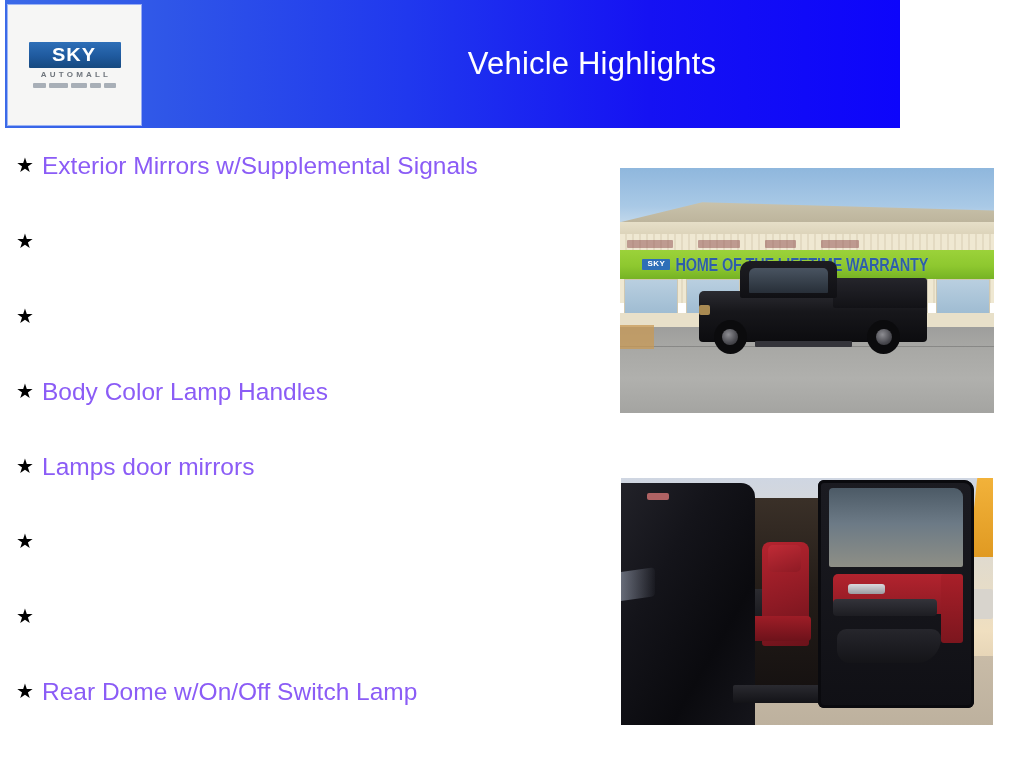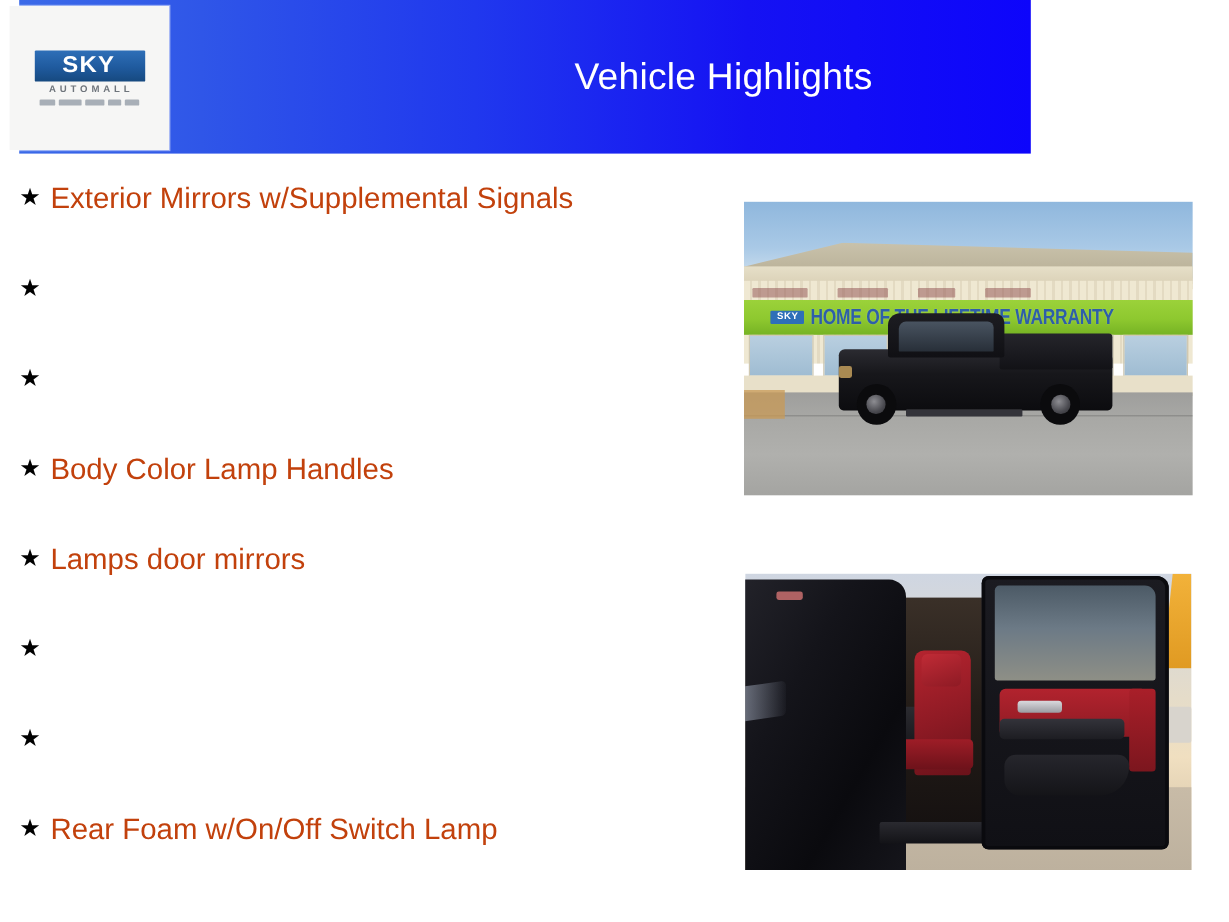--- a/index.html
+++ b/index.html
@@ -15,26 +15,25 @@
   #slide {
     position: relative;
     width: 1024px;
     height: 768px;
     background: #ffffff;
   }
 
   
   .header-bar {
     position: absolute;
-    left: 16px;
+    left: 5px;
     top: 0;
-    width: 825px;
+    width: 895px;
     height: 128px;
     background: linear-gradient(90deg, #3b6ae8 0%, #2f56e8 18%, #2038ee 45%, #1512f3 72%, #0d05fb 100%);
-    padding-left: 18px;
   }
 
   .header-title {
     position: absolute;
     left: 160px;
     top: 0;
     width: 854px;
     height: 128px;
     display: flex;
     align-items: center;
@@ -138,21 +137,21 @@
     width: 26px;
     color: #000000;
     font-size: 20px;
     line-height: 35px;
     text-align: left;
     padding-left: 2px;
   }
 
   .bullet-text {
     flex: 1 1 auto;
-    color: #c2410c;
+    color: #8b5cf6;
     font-size: 24.5px;
     line-height: 35px;
     font-weight: 400;
     max-width: 470px;
   }
 
   
   .photo {
     position: absolute;
     overflow: hidden;
@@ -418,21 +417,21 @@
     <div class="bullet-item">
       <span class="bullet-star">★</span>
     </div>
 
     <div class="bullet-item">
       <span class="bullet-star">★</span>
     </div>
 
     <div class="bullet-item">
       <span class="bullet-star">★</span>
-      <span class="bullet-text">Rear Foam w/On/Off Switch Lamp</span>
+      <span class="bullet-text">Rear Dome w/On/Off Switch Lamp</span>
     </div>
 
   </div>
 
   <div class="photo photo-1">
     <div class="ph-canvas">
       <div class="p1-sky"></div>
       <div class="p1-roof"></div>
       <div class="p1-roof2"></div>
       <div class="p1-wall"></div>

